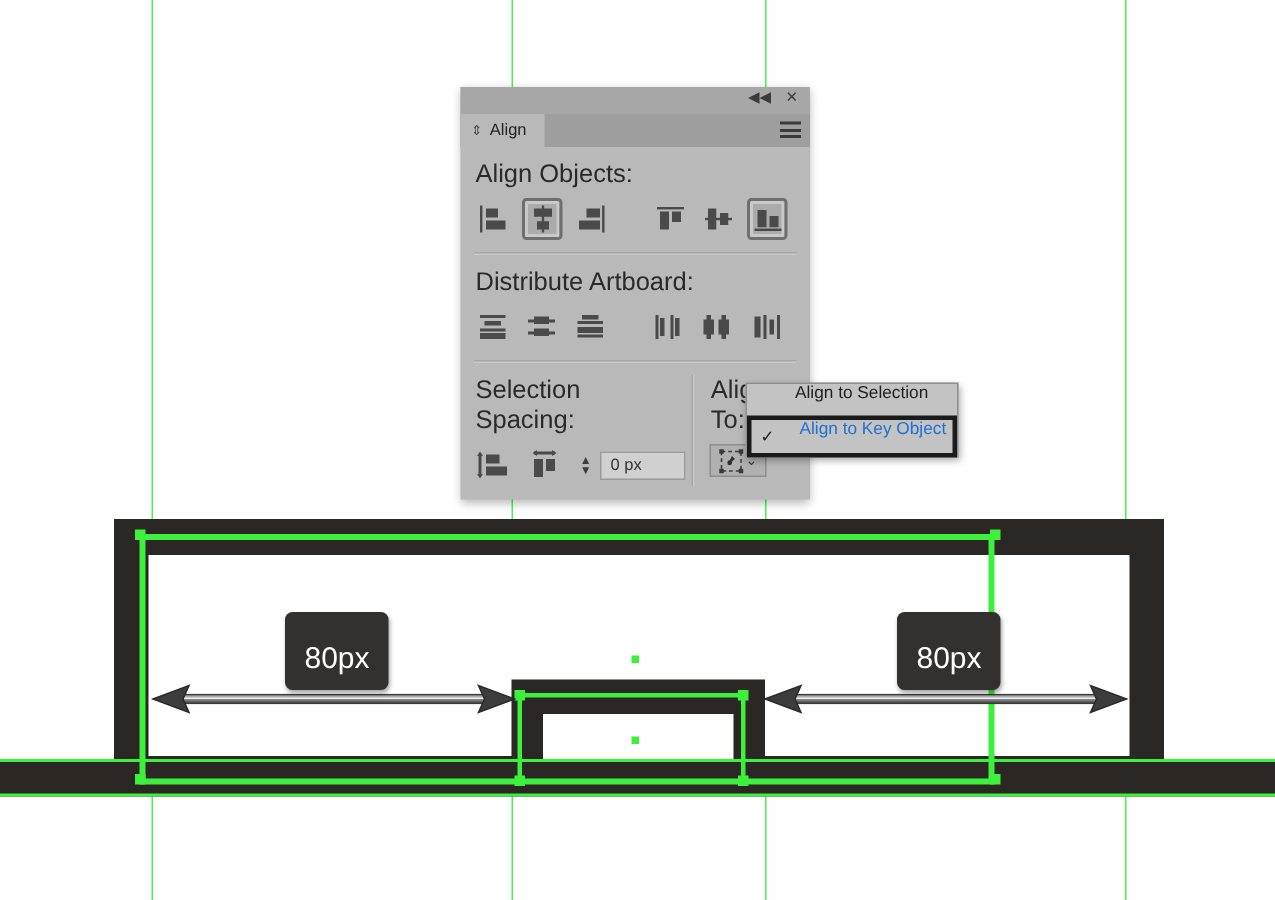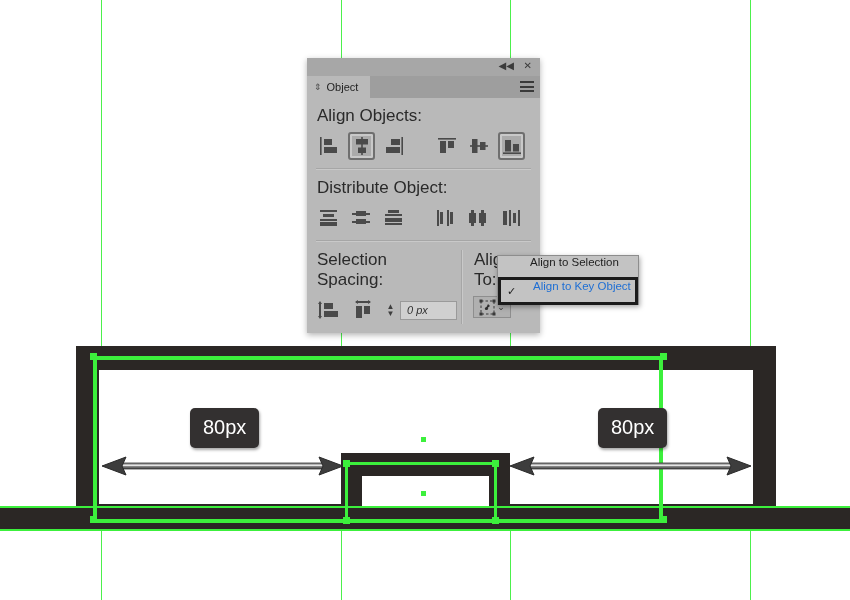--- a/index.html
+++ b/index.html
@@ -27,21 +27,21 @@
 
   
   .dimwrap{position:absolute;}
   .dimlabel{
     position:absolute;
     background:#333030;
     color:#ffffff;
     border-radius:5px;
     font-size:20px;
     line-height:1;
-    padding:9px 13px 11px 13px;
+    padding:21px 13px 11px 13px;
     box-shadow:1px 2px 3px rgba(0,0,0,.35);
     white-space:nowrap;
   }
 
   
   #alignPanel{
     position:absolute;
     left:307px;top:58px;width:233px;
     background:#b9b9b9;
     box-shadow:0 2px 6px rgba(0,0,0,.30);
@@ -90,21 +90,20 @@
 
   .spin{
     width:13px;height:20px;margin-right:3px;
     display:flex;flex-direction:column;align-items:center;justify-content:center;
     color:#3d3d3d;font-size:8px;line-height:7px;
   }
   .numfield{
     width:57px;height:19px;background:#d0d0d0;border:1px solid #9a9a9a;
     display:flex;align-items:center;padding-left:6px;font-size:11px;color:#333;
     box-sizing:border-box;
-    font-style:italic;
   }
   .alignto-btn{
     width:38px;height:22px;background:#b0b0b0;border:1px solid #8e8e8e;
     display:flex;align-items:center;justify-content:center;gap:1px;box-sizing:border-box;
   }
 
   
   #alignMenu{
     position:absolute;left:497px;top:255px;width:140px;
     background:#c3c3c3;border:1px solid #8d8d8d;
@@ -195,21 +194,21 @@
   <div id="alignPanel">
 
     <div class="panel-titlebar">
       <span class="tb-icon" style="right:26px;">◀◀</span>
       <span class="tb-icon" style="right:8px;">✕</span>
     </div>
 
     <div class="panel-tabrow">
       <div class="panel-tab">
         <span class="tab-arrows">⇕</span>
-        <span>Object</span>
+        <span>Align</span>
       </div>
       <div class="panel-menu-btn">
         <i></i>
           <i></i>
           <i></i>
       </div>
     </div>
 
     <div class="panel-body">
 
@@ -262,21 +261,21 @@
           <svg width="22" height="20">
             <rect x="2" y="16.4" width="18" height="1.6" fill="#4a4a4a"></rect>
             <rect x="4" y="4" width="6" height="11.5" fill="#4a4a4a"></rect>
             <rect x="12" y="8" width="6" height="7.5" fill="#4a4a4a"></rect>
           </svg>
         </div>
       </div>
 
       <div class="divider"></div>
 
-      <div class="sect-label">Distribute Object:</div>
+      <div class="sect-label">Distribute Artboard:</div>
       <div class="btnrow">
 
         <div class="abtn">
           <svg width="24" height="20">
             <rect x="3" y="2" width="17" height="2" fill="#4a4a4a"></rect>
             <rect x="6" y="6" width="11" height="3" fill="#4a4a4a"></rect>
             <rect x="3" y="11" width="17" height="2" fill="#4a4a4a"></rect>
             <rect x="3" y="14" width="17" height="4" fill="#4a4a4a"></rect>
           </svg>
         </div>

